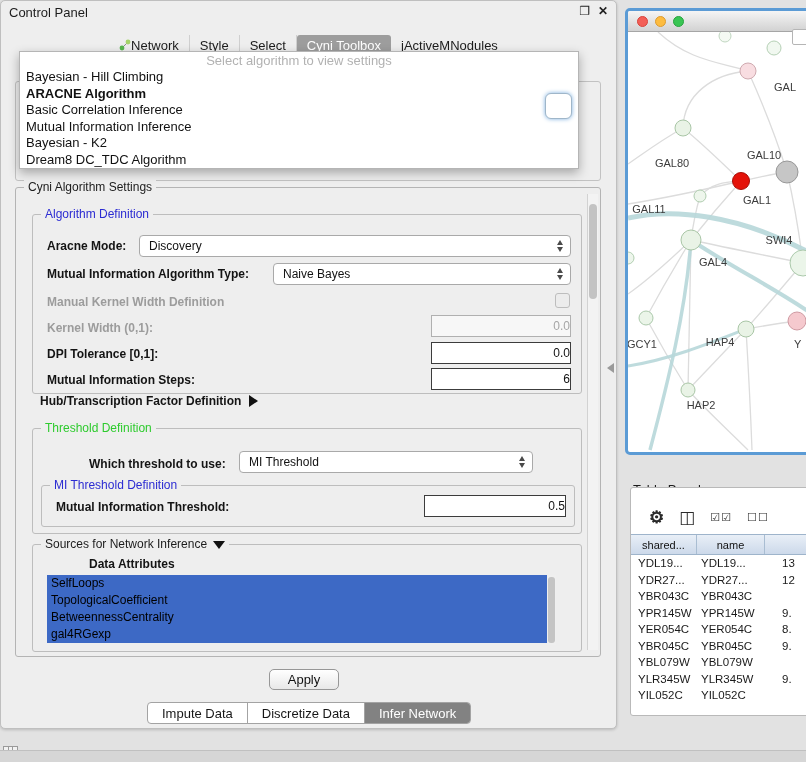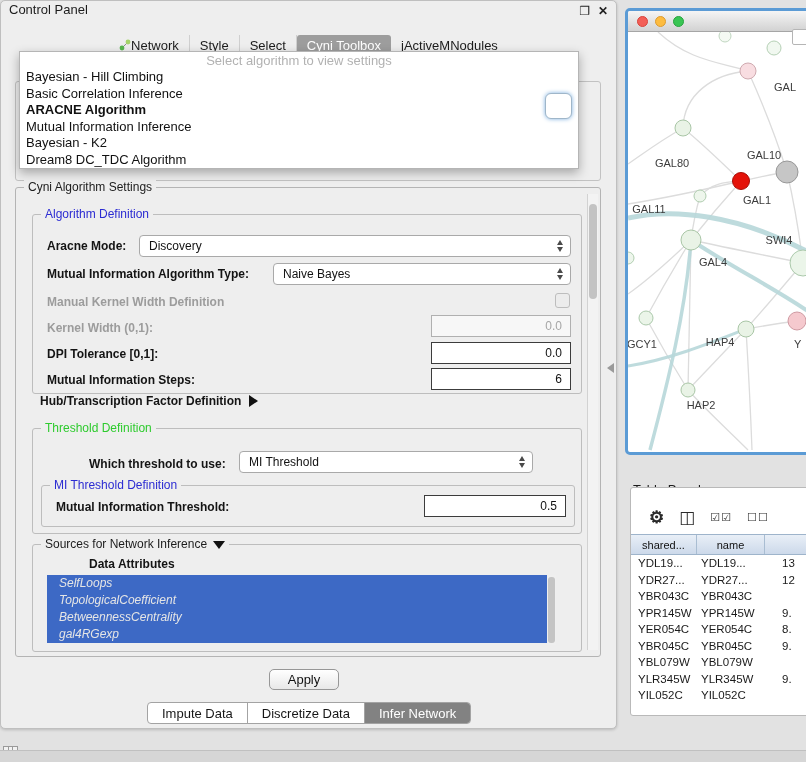--- a/index.html
+++ b/index.html
@@ -2,21 +2,21 @@
 <html><head>
 <meta charset="utf-8">
 <style>
   * { box-sizing:border-box; margin:0; padding:0; }
   html,body { width:806px; height:762px; }
   body { position:relative; background:#e2e2e2; font-family:"Liberation Sans",sans-serif; overflow:hidden; }
 
   
   .cp { position:absolute; left:0; top:6; width:617px; height:729px; background:#eeeeee;
         border:1px solid #bfbfbf; border-radius:5px; box-shadow:0 1px 3px rgba(0,0,0,.18); }
-  .cp-titlebar { position:absolute; left:0; top:0; width:100%; height:24px; display:flex; align-items:flex-end; padding:16px 8px; }
+  .cp-titlebar { position:absolute; left:0; top:0; width:100%; height:24px; display:flex; align-items:flex-start; padding:4px 8px; }
   .cp-title { font-size:13px; color:#1c1c1c; }
   .win-btns { margin-left:auto; display:flex; gap:8px; align-items:center; }
   .win-btn { font-size:12px; color:#222; cursor:default; line-height:12px; }
   .win-btn.close { font-weight:bold; }
 
   .tabbar { position:absolute; left:0; top:32px; width:100%; height:24px; display:flex; justify-content:center; align-items:center; }
   .tab { display:flex; align-items:center; padding:3px 10px; font-size:13px; color:#1c1c1c; border-radius:3px; cursor:default; }
   .tab:not(.active):not(:last-child) { border-right:1px solid #cfcfcf; border-radius:0; }
   .tab.active { background:#9d9d9d; color:#fff; }
 
@@ -52,34 +52,34 @@
   .lab { position:absolute; font-size:12px; font-weight:bold; color:#141414; white-space:nowrap; }
   .lab.dis { color:#9c9c9c; }
 
   .combo { position:absolute; height:22px; background:#fff; border:1px solid #a9a9a9; border-radius:4px;
            display:flex; align-items:center; padding-left:9px; font-size:12px; color:#111; cursor:default; }
   .combo-arrows { margin-left:auto; margin-right:7px; display:flex; flex-direction:column; gap:2px; }
   .combo-arrows i { display:block; width:0; height:0; border-left:3.5px solid transparent; border-right:3.5px solid transparent; }
   .combo-arrows i.up { border-bottom:5px solid #4a4a4a; }
   .combo-arrows i.dn { border-top:5px solid #4a4a4a; }
 
-  .num { position:absolute; height:22px; font-size:12px; text-align:right; padding-right:8px;
+  .num { position:absolute; height:22px; font-size:12px; text-align:right; padding-right:0;
          border:1px solid #3c3c3c; background:#fff; color:#111; font-family:"Liberation Sans",sans-serif; }
   .num.dis { border:1px solid #b0b0b0; background:#f7f7f7; color:#a6a6a6; }
 
   .chk { position:absolute; width:15px; height:15px; border:1px solid #bdbdbd; border-radius:3px; background:#ececec; }
 
   .hub-row { position:absolute; left:24px; top:206px; display:flex; align-items:center; gap:8px; }
   .tri-right { width:0; height:0; border-top:6px solid transparent; border-bottom:6px solid transparent; border-left:9px solid #111; }
   .tri-down  { display:inline-block; width:0; height:0; border-left:6px solid transparent; border-right:6px solid transparent; border-top:8px solid #111; vertical-align:middle; margin-left:6px; }
 
   .src-sub { position:absolute; left:8px; top:12px;margin-left:48px; }
   .attr-list { position:absolute; left:14px; top:30px; width:509px; height:70px; display:flex; }
   .attr-items { flex:1; }
-  .attr-item { height:17px; line-height:17px; padding-left:12px; font-size:12px; background:#3d69c5; color:#e5e5e5; cursor:default;font-style:italic; }
+  .attr-item { height:17px; line-height:17px; padding-left:4px; font-size:12px; background:#3d69c5; color:#000000; cursor:default; }
   .attr-scroll { width:9px; background:#efefef; }
   .attr-thumb { width:7px; height:66px; margin:2px auto 0; background:#c4c4c4; border-radius:3px; }
 
   .apply-btn { position:absolute; left:268px; top:668px; width:70px; height:21px; border:1px solid #979797; border-radius:5px;
                background:linear-gradient(#ffffff,#e8e8e8); font-size:13px; color:#111; display:flex; align-items:center; justify-content:center; cursor:default; }
 
   .bottom-tabs { position:absolute; left:146px; top:701px; height:22px; display:flex; border:1px solid #a3a3a3; border-radius:4px; overflow:hidden; background:#fff; }
   .btab { display:flex; align-items:center; padding:0 14px; font-size:13px; color:#161616; border-right:1px solid #a3a3a3; cursor:default; }
   .btab:last-child { border-right:none; }
   .btab.active { background:#828282; color:#fff; }
@@ -157,22 +157,22 @@
         <span>jActiveMNodules</span>
       </span>
   </div>
 
   <div class="ghost-group"></div>
   <div class="ghost-spin"></div>
 
   <div class="popup">
     <div class="popup-item placeholder">Select algorithm to view settings</div>
     <div class="popup-item">Bayesian - Hill Climbing</div>
+    <div class="popup-item selected">ARACNE Algorithm</div>
     <div class="popup-item">Basic Correlation Inference</div>
-    <div class="popup-item selected">ARACNE Algorithm</div>
     <div class="popup-item">Mutual Information Inference</div>
     <div class="popup-item">Bayesian - K2</div>
     <div class="popup-item">Dream8 DC_TDC Algorithm</div>
   </div>
 
   <div class="settings">
     <span class="grp-label">Cyni Algorithm Settings</span>
 
     <div class="vscroll">
         <div class="vthumb"></div>

